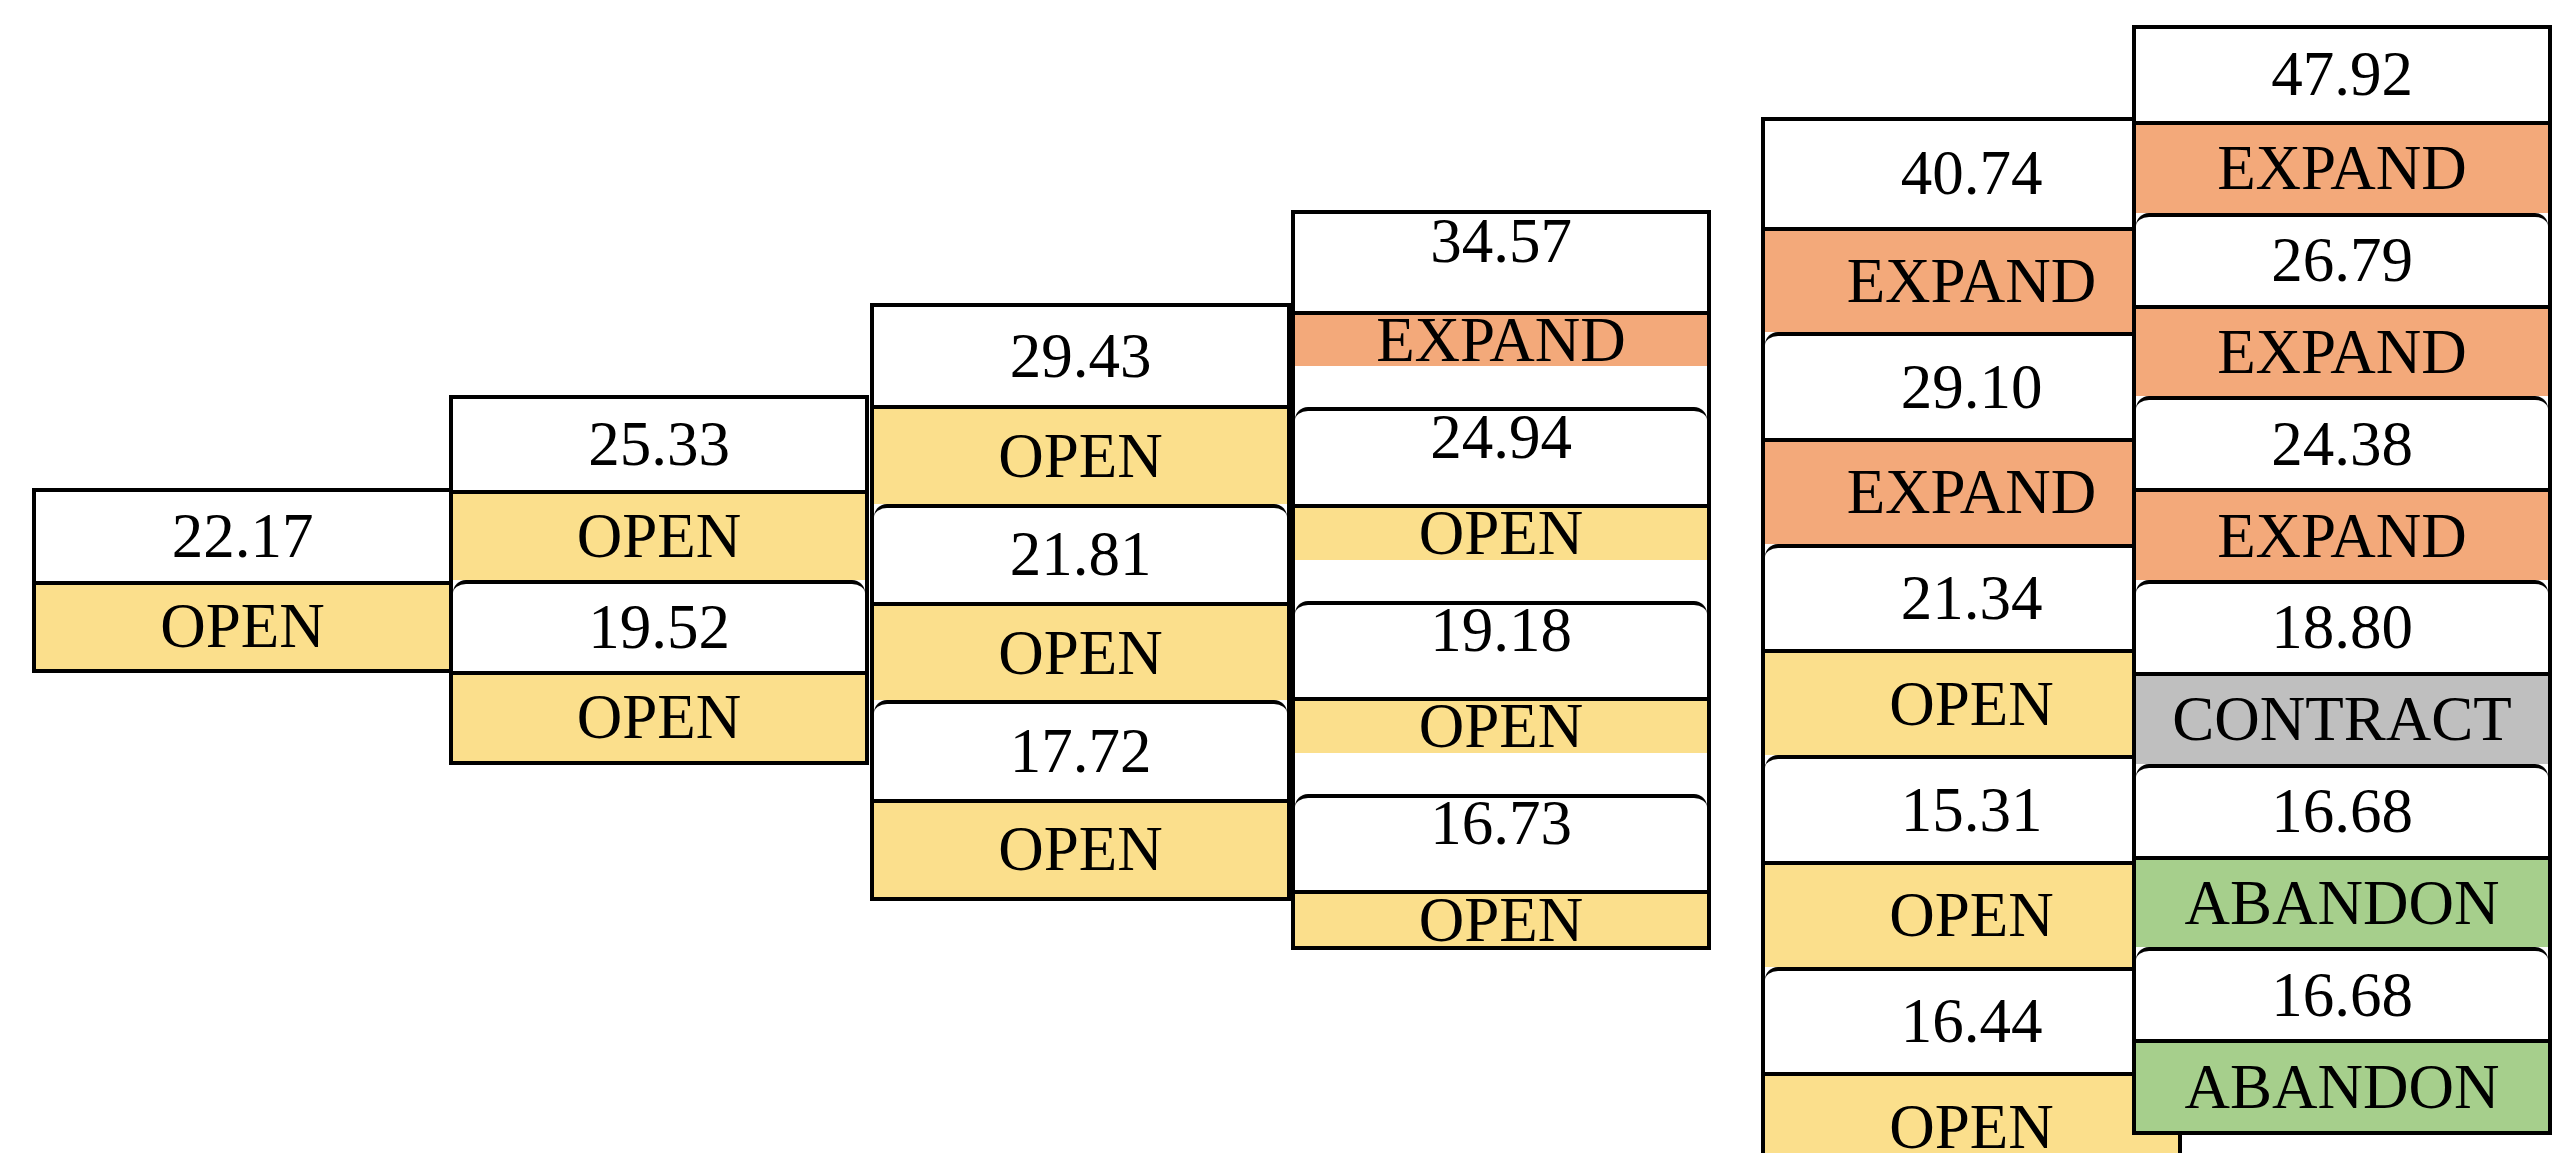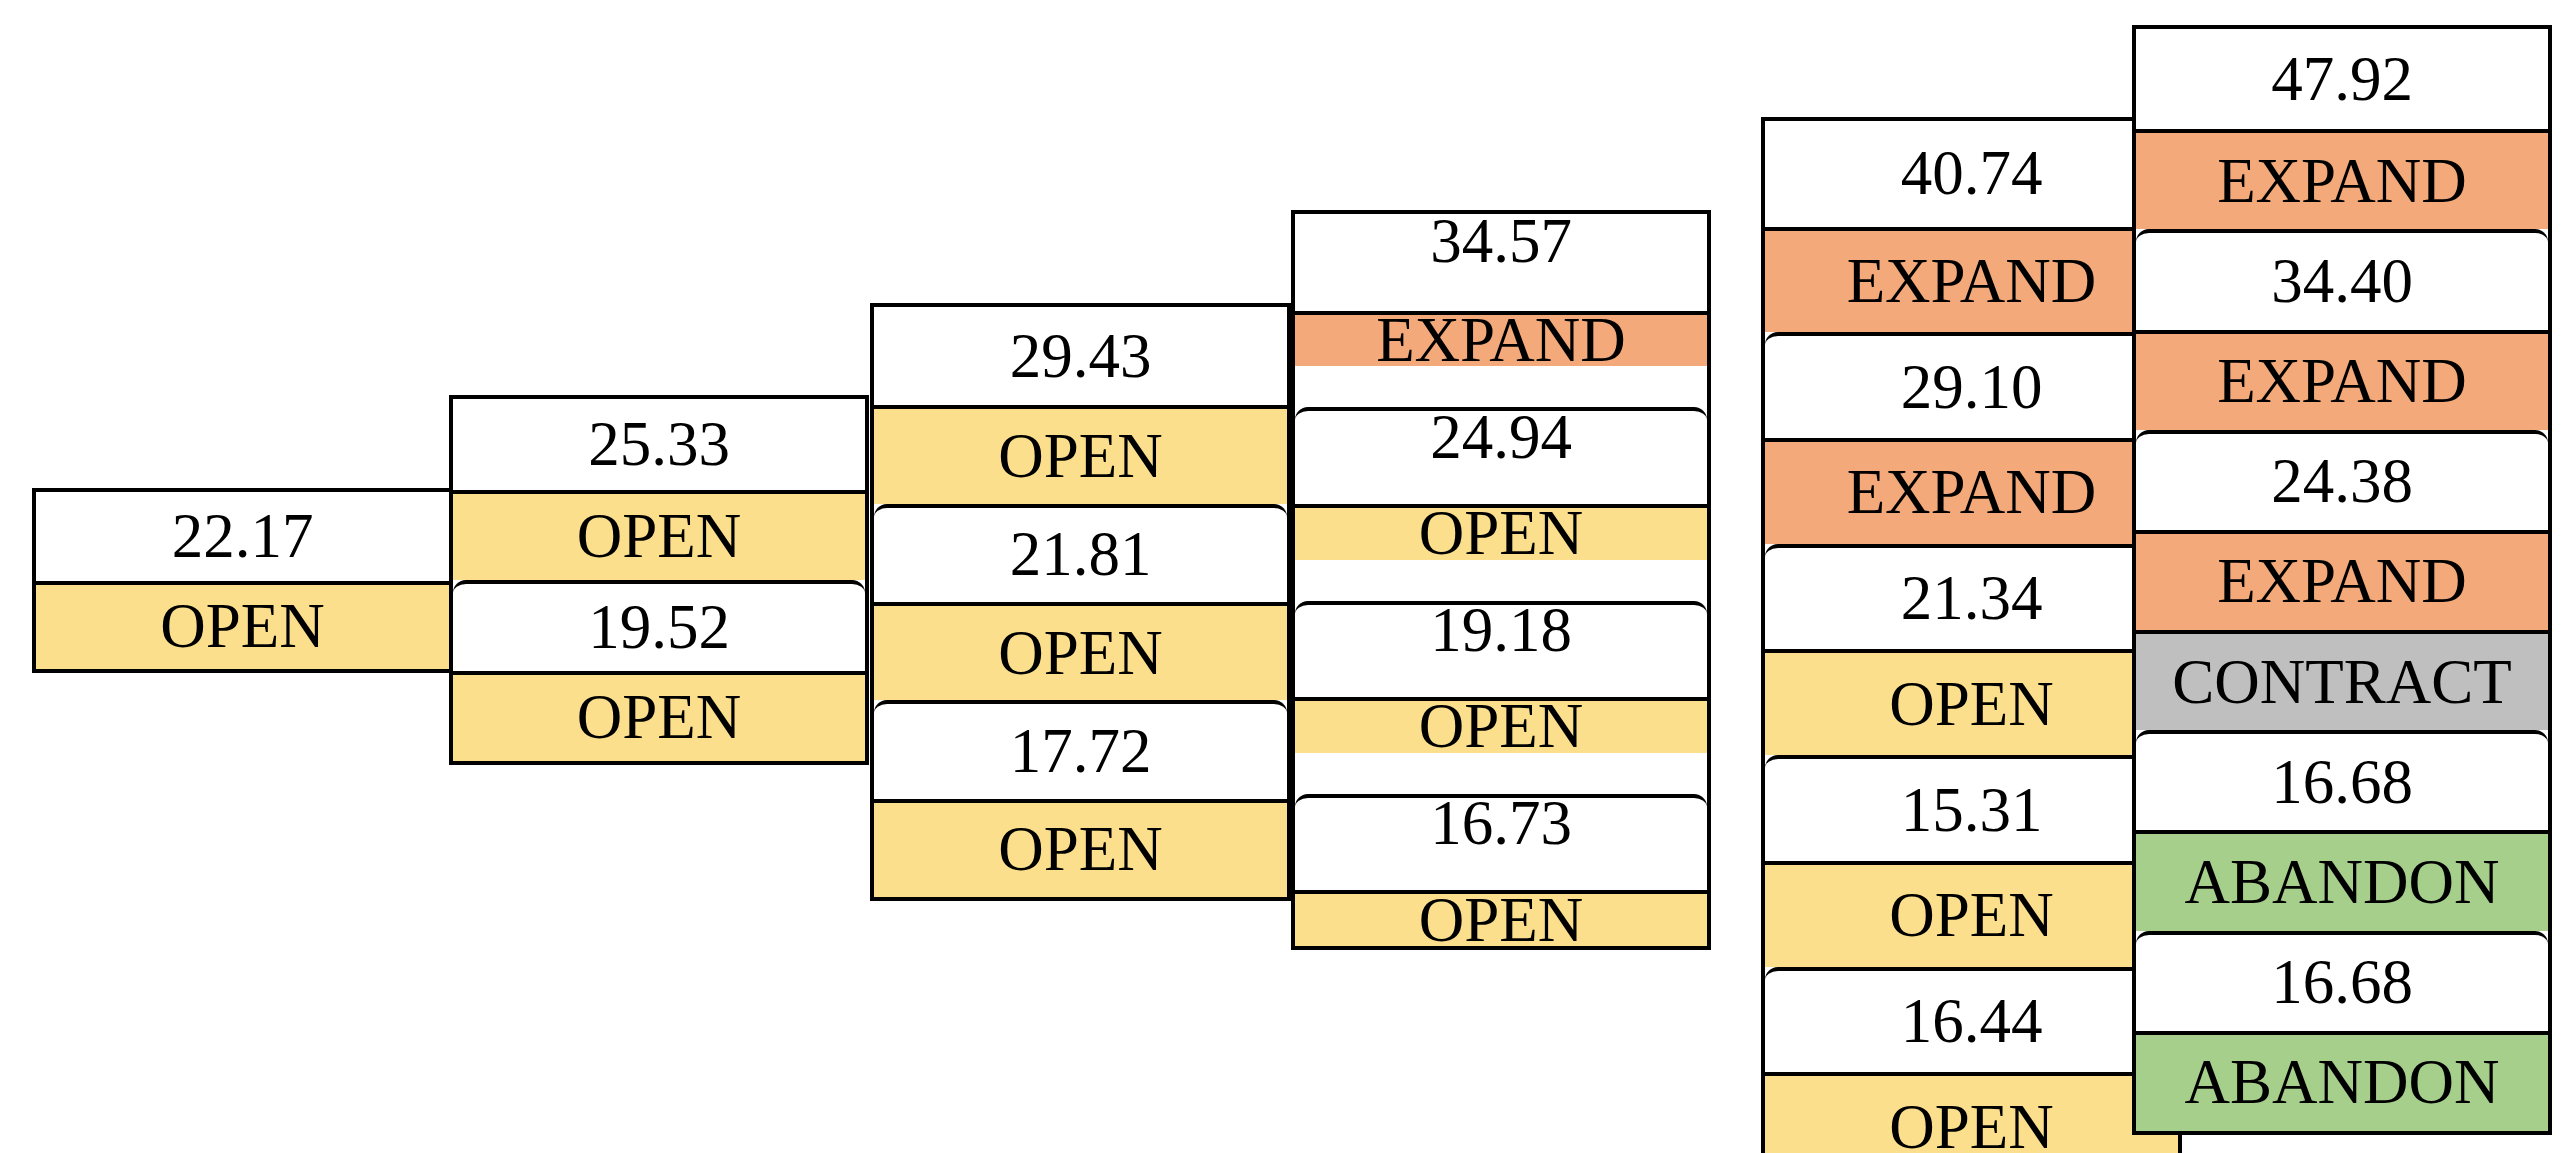--- a/index.html
+++ b/index.html
@@ -82,24 +82,25 @@
       <div class="cell value">21.34</div>
       <div class="cell decision" style="background: rgb(251, 223, 140);">OPEN</div>
       <div class="cell value">15.31</div>
       <div class="cell decision" style="background: rgb(251, 223, 140);">OPEN</div>
       <div class="cell value">16.44</div>
       <div class="cell decision" style="background: rgb(251, 223, 140);">OPEN</div>
     </div>
     <div class="col" style="left: 2132px; top: 25px; width: 420px; height: 1110px;">
       <div class="cell value">47.92</div>
       <div class="cell decision" style="background: rgb(243, 169, 122);">EXPAND</div>
-      <div class="cell value">34.40</div>
+      <div class="cell value">26.79</div>
       <div class="cell decision" style="background: rgb(243, 169, 122);">EXPAND</div>
       <div class="cell value">24.38</div>
       <div class="cell decision" style="background: rgb(243, 169, 122);">EXPAND</div>
+      <div class="cell value">18.80</div>
       <div class="cell decision" style="background: rgb(191, 191, 191);">CONTRACT</div>
       <div class="cell value">16.68</div>
       <div class="cell decision" style="background: rgb(166, 207, 140);">ABANDON</div>
       <div class="cell value">16.68</div>
       <div class="cell decision" style="background: rgb(166, 207, 140);">ABANDON</div>
     </div>
   </div>
 
 
 </body></html>

